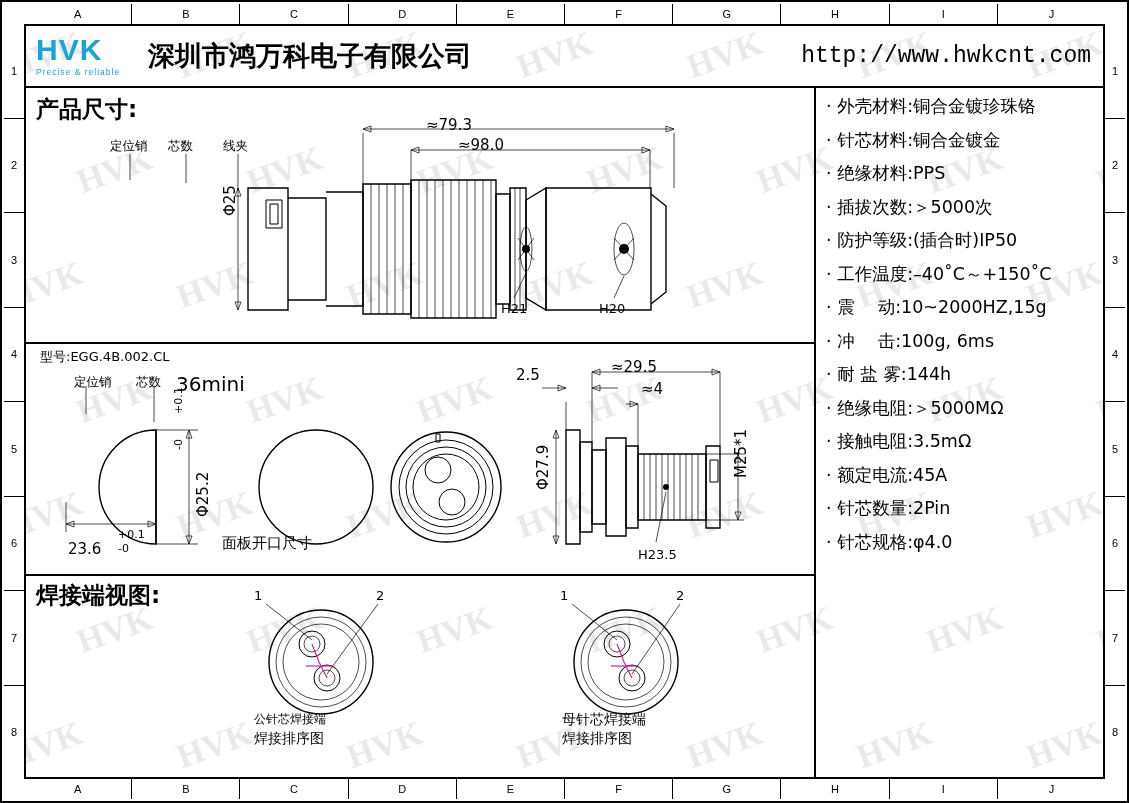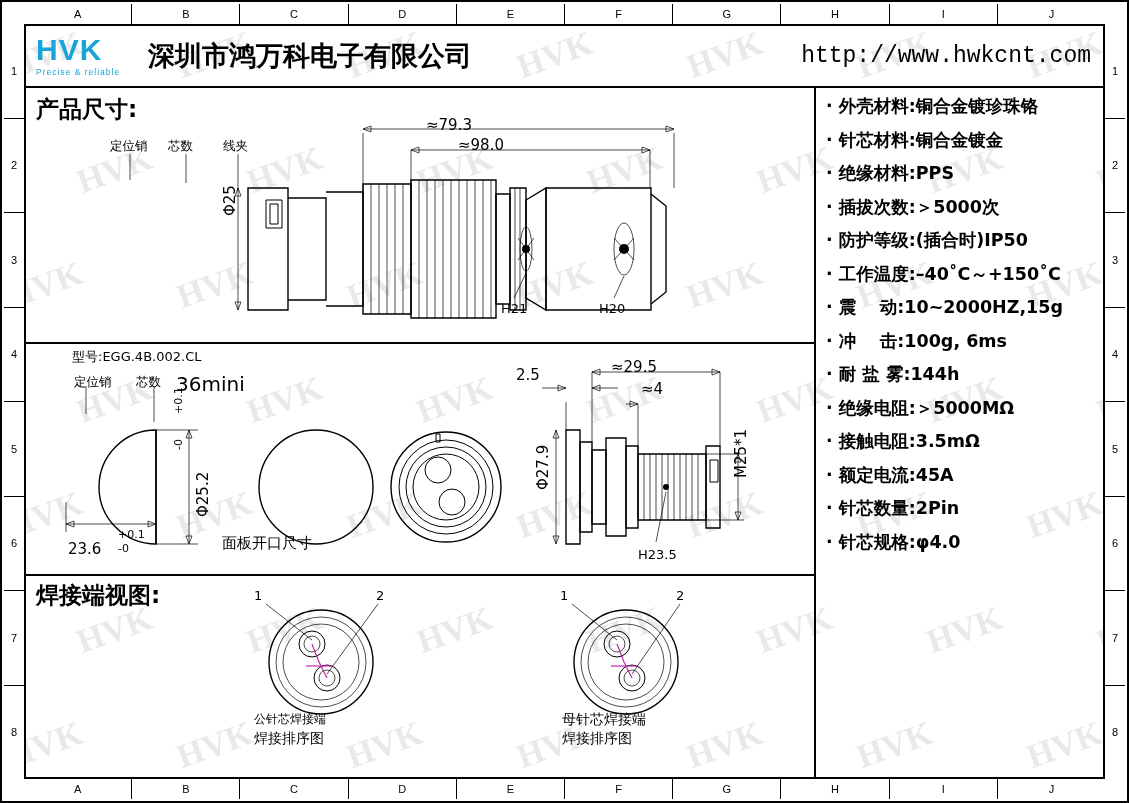--- a/index.html
+++ b/index.html
@@ -85,31 +85,31 @@
     font-family:"Liberation Mono", monospace;
   }
 
   
   .left-col{
     position:absolute;left:0;top:62px;width:790px;bottom:0;
     border-right:2px solid #000;box-sizing:border-box;
   }
   .right-col{
     position:absolute;left:790px;top:62px;right:0;bottom:0;
-    box-sizing:border-box;padding:6px 12px 0 10px;font-weight:bold;
+    box-sizing:border-box;padding:6px 12px 0 10px;
   }
   .spec-item{
     font-size:17.5px;color:#000;margin-bottom:9.5px;
     font-family:"DejaVu Sans", sans-serif;white-space:nowrap;
     letter-spacing:0px;
   }
 
   
   .sec1{position:absolute;left:0;top:0;right:0;height:254px;border-bottom:2px solid #000;}
-  .sec2{position:absolute;left:0;top:254px;right:0;height:232px;border-bottom:2px solid #000;padding-left:32px;}
+  .sec2{position:absolute;left:0;top:254px;right:0;height:232px;border-bottom:2px solid #000;}
   .sec3{position:absolute;left:0;top:486px;right:0;bottom:0;}
 
   .title{
     font-size:23px;font-weight:bold;margin:6px 0 0 10px;
     font-family:"DejaVu Sans", sans-serif;
   }
   .model{
     font-size:13px;margin:4px 0 0 14px;font-family:"DejaVu Sans", sans-serif;
   }
   .smalllbl{font-size:12.5px;font-family:"DejaVu Sans", sans-serif;position:absolute;}

